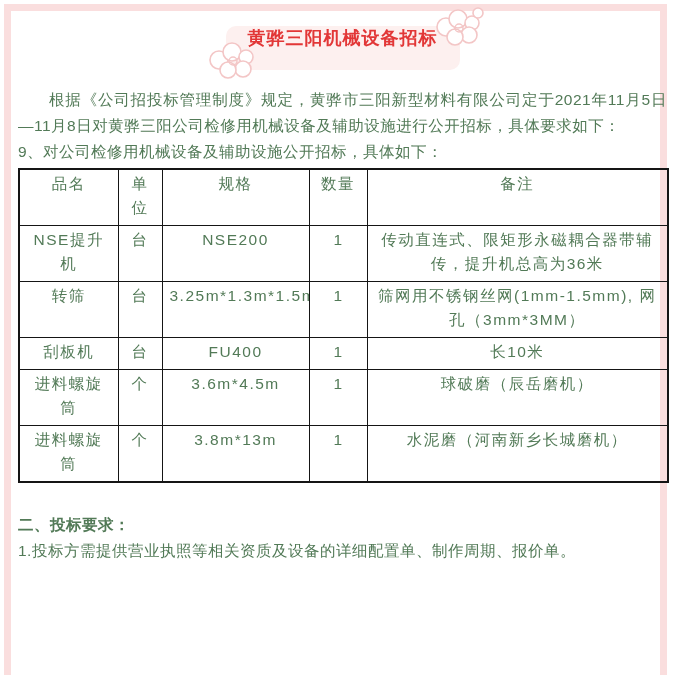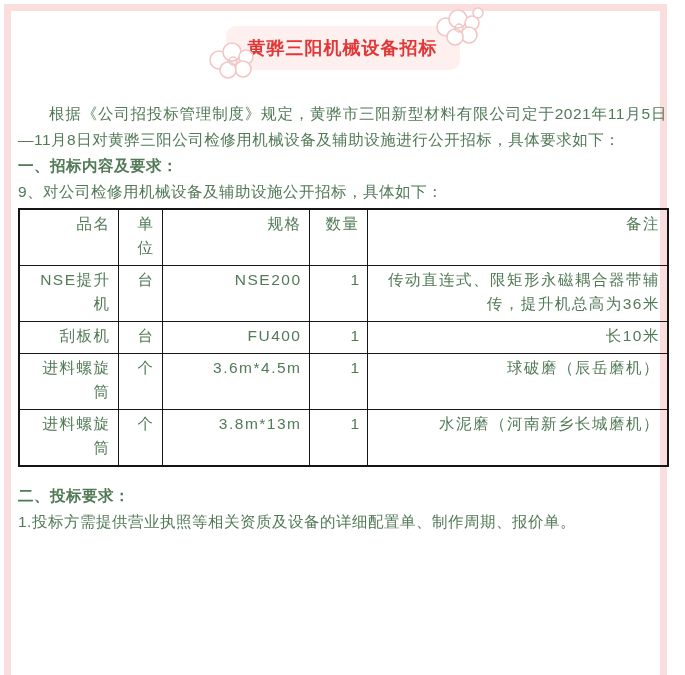--- a/index.html
+++ b/index.html
@@ -12,41 +12,41 @@
   .frame{
     position:absolute;left:4px;top:4px;width:663px;height:740px;
     border:7px solid #fadede;box-sizing:border-box;pointer-events:none;
   }
   .content{
     position:absolute;left:18px;top:11px;width:649px;
   }
   .title-plate{
     width:234px;height:44px;margin:15px auto 0;
     background:#fdf0ef;border-radius:10px;
-    display:flex;align-items:center;justify-content:center;
+    display:flex;align-items:flex-start;justify-content:center;
     position:relative;z-index:1;font-family:Liberation Serif, serif;
   }
   .title{
     color:#e23737;font-size:18px;font-weight:bold;letter-spacing:1px;
   }
   .flower{position:absolute;z-index:2;}
   .flower-tr{left:428px;top:5px;}
   .flower-bl{left:203px;top:40px;}
   p{margin:0;font-size:15.5px;line-height:26px;text-align:justify;letter-spacing:0.5px;}
-  .intro{margin-top:31px;text-indent:2em;}
+  .intro{margin-top:17px;text-indent:2em;}
   .bold{font-weight:bold;}
-  .sec2{margin-top:16px;}
+  .sec2{margin-top:29px;}
   table{
     border-collapse:collapse;table-layout:fixed;width:649px;
     margin-top:3px;border:2px solid #151515;
   }
   th,td{
     border:1px solid #151515;
     padding:2px 7px 5px;
-    vertical-align:top;text-align:right;font-weight:normal;
+    vertical-align:top;text-align:center;font-weight:normal;
     font-size:15.5px;line-height:24px;letter-spacing:1.5px;
     color:#527a57;overflow:hidden;
   }
   td.num{letter-spacing:0.5px;}
 </style>
 </head>
 <body>
 
 <div class="frame"></div>
 
@@ -74,21 +74,20 @@
 </svg>
 
 <div class="content">
 
   <div class="title-plate">
     <span class="title">黄骅三阳机械设备招标</span>
   </div>
 
   <p class="intro">根据《公司招投标管理制度》规定，黄骅市三阳新型材料有限公司定于2021年11月5日—11月8日对黄骅三阳公司检修用机械设备及辅助设施进行公开招标，具体要求如下：</p>
 
-  <p class="bold">一、招标内容及要求：</p>
   <p>9、对公司检修用机械设备及辅助设施公开招标，具体如下：</p>
 
   <table>
     <colgroup>
       <col style="width:99px">
         <col style="width:44px">
         <col style="width:147px">
       <col style="width:58px">
         <col style="width:301px">
     </colgroup>
@@ -101,20 +100,27 @@
         <th>备注</th>
       </tr>
     </thead>
     <tbody>
       <tr>
         <td>NSE提升机</td>
         <td>台</td>
         <td>NSE200</td>
         <td class="num">1</td>
         <td>传动直连式、限矩形永磁耦合器带辅传，提升机总高为36米</td>
+      </tr>
+      <tr>
+        <td>转筛</td>
+        <td>台</td>
+        <td>3.25m*1.3m*1.5m</td>
+        <td class="num">1</td>
+        <td>筛网用不锈钢丝网(1mm-1.5mm), 网孔（3mm*3MM）</td>
       </tr>
       <tr>
         <td>刮板机</td>
         <td>台</td>
         <td>FU400</td>
         <td class="num">1</td>
         <td>长10米</td>
       </tr>
       <tr>
         <td>进料螺旋筒</td>

